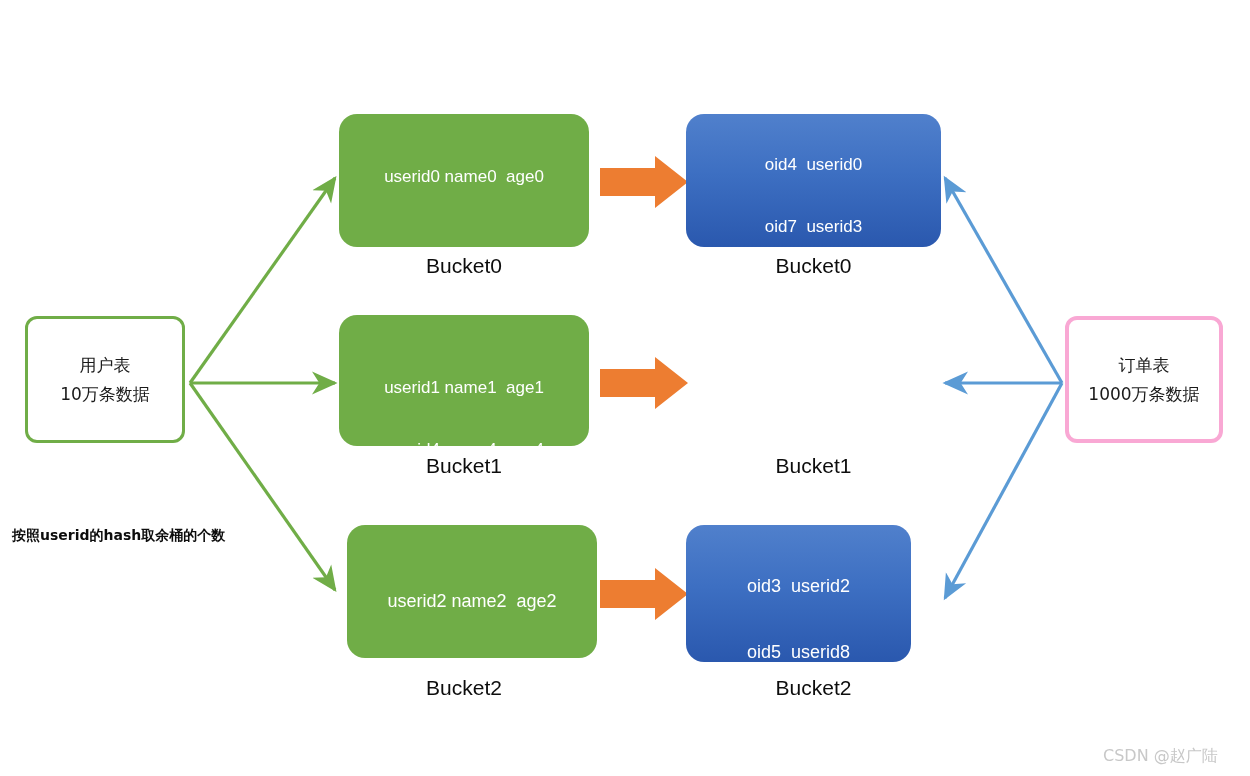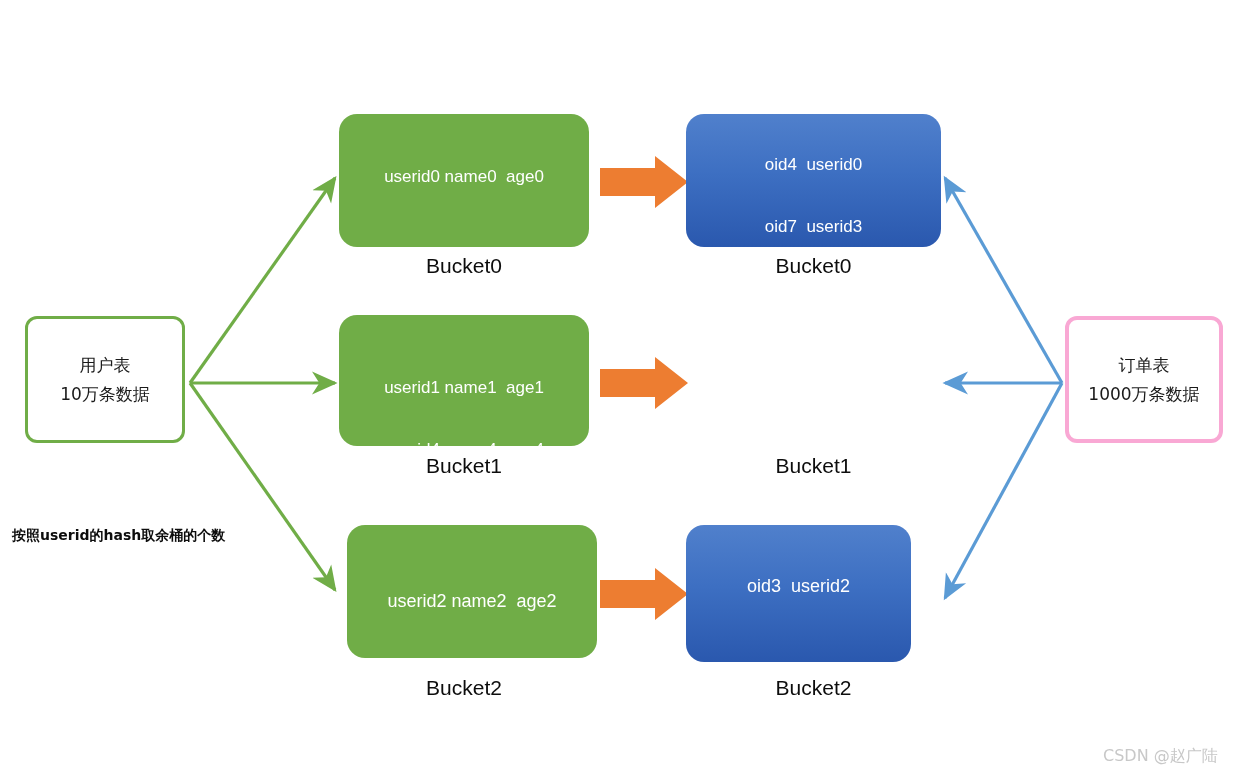--- a/index.html
+++ b/index.html
@@ -186,20 +186,21 @@
       
     </div>
   </div>
   <div class="caption" style="left:686px; top:254px; width:255px;">Bucket0</div>
 
   <div class="caption" style="left:686px; top:454px; width:255px;">Bucket1</div>
 
   <div class="bucketbox blue" style="left:686px; top:525px; width:225px; height:137px; font-size:18px; padding-top:8px;">
     <div class="rows">
       <div class="row">oid3  userid2</div>
+      <div class="row">oid5  userid8</div>
       
       
       
     </div>
   </div>
   <div class="caption" style="left:686px; top:676px; width:255px;">Bucket2</div>
 
   <div class="annotation" style="left:12px; top:527px;">按照userid的hash取余桶的个数</div>
 
   <div class="watermark" style="left:1103px; top:746px;">CSDN @赵广陆</div>

